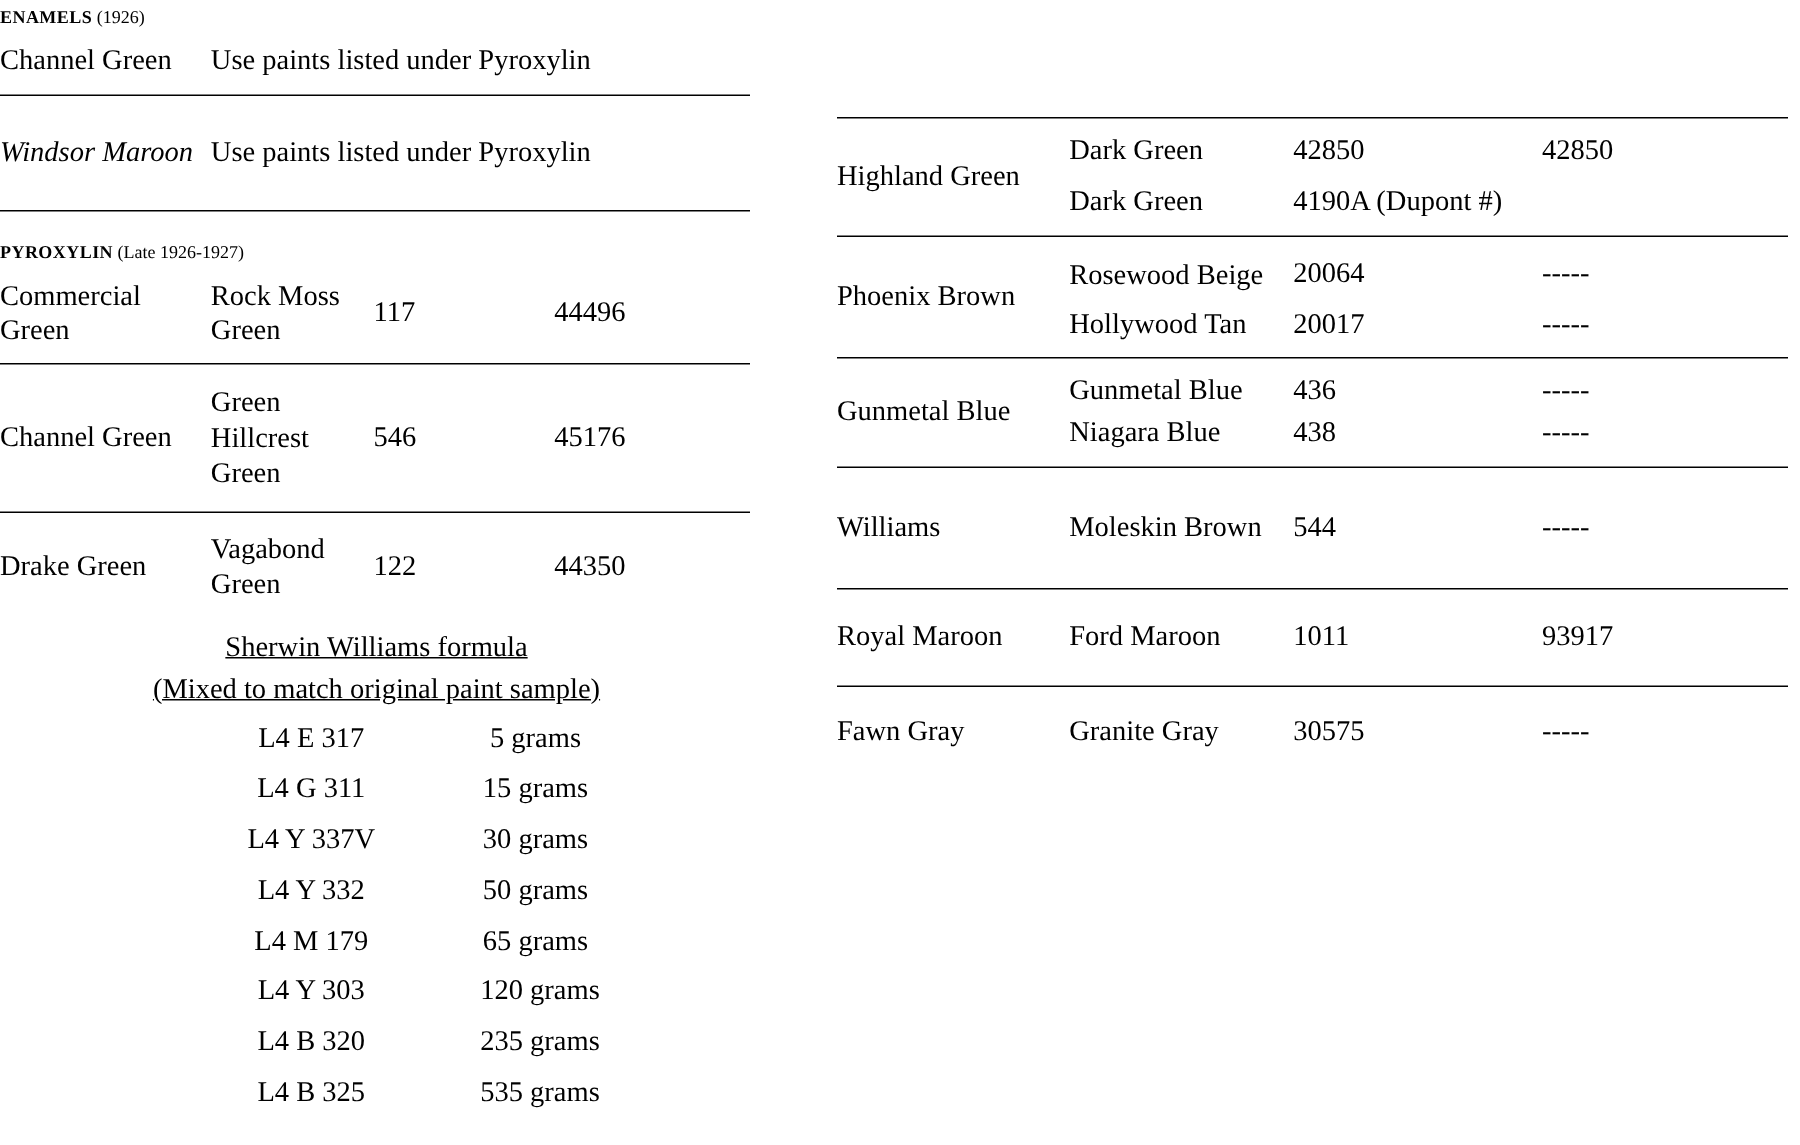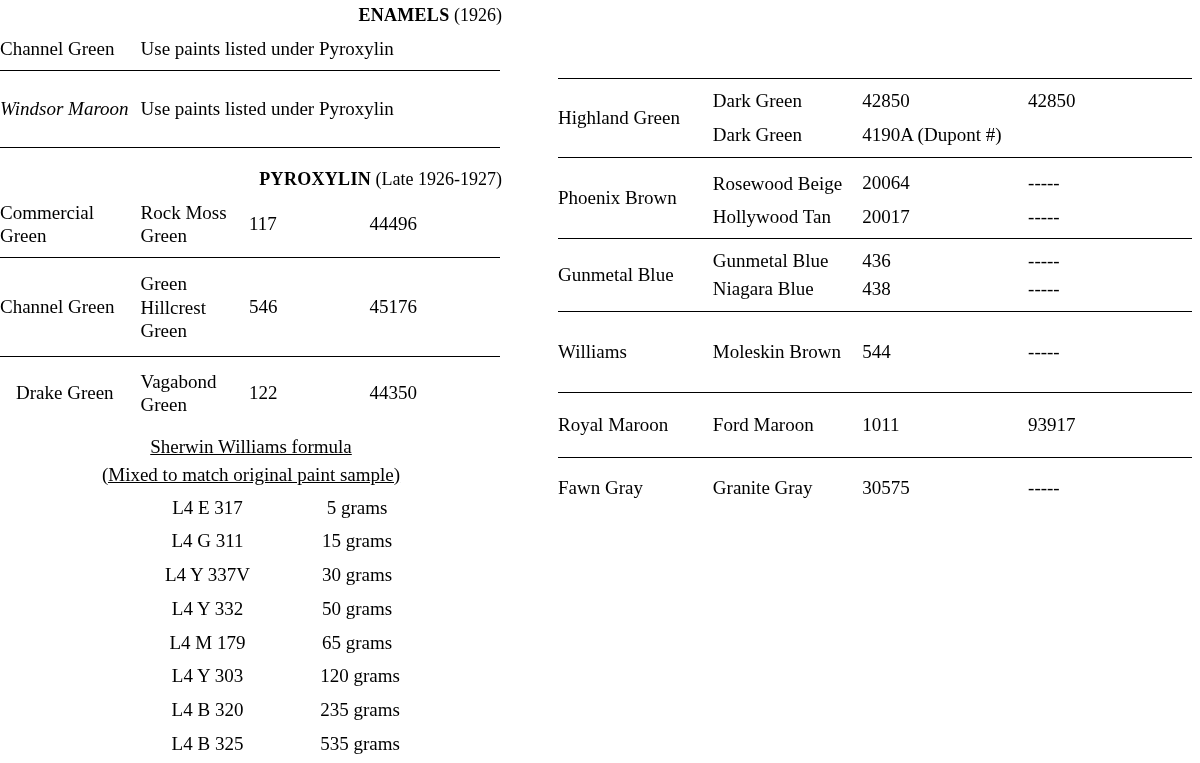--- a/index.html
+++ b/index.html
@@ -28,22 +28,22 @@
     top: 0;
     width: 502px;
   }
   .col-right {
     position: absolute;
     left: 558px;
     top: 74px;
     width: 636px;
   }
   .section-title {
-    text-align: right;
-    font-size: 18px;
+    text-align: left;
+    font-size: 12px;
     margin: 4px 0 6px 0;
   }
   .section-title .bold {
     font-weight: bold;
     letter-spacing: 0.3px;
   }
   table.ptable {
     border-collapse: collapse;
     width: 100%;
     table-layout: fixed;
@@ -171,21 +171,21 @@
           <td class="tight">Green Hillcrest Green</td>
           <td>546</td>
           <td>45176</td>
         </tr>
         <tr class="rule-row">
           <td colspan="4">
               <hr class="hr">
             </td>
         </tr>
         <tr>
-          <td style="height:52px;padding-left:16px;">Drake Green</td>
+          <td style="height:52px;">Drake Green</td>
           <td class="tight">Vagabond Green</td>
           <td>122</td>
           <td>44350</td>
         </tr>
       </tbody>
     </table>
 
     <div class="formula-block">
       <div class="formula-head">Sherwin Williams formula</div>
       <div class="formula-head">(Mixed to match original paint sample)</div>

